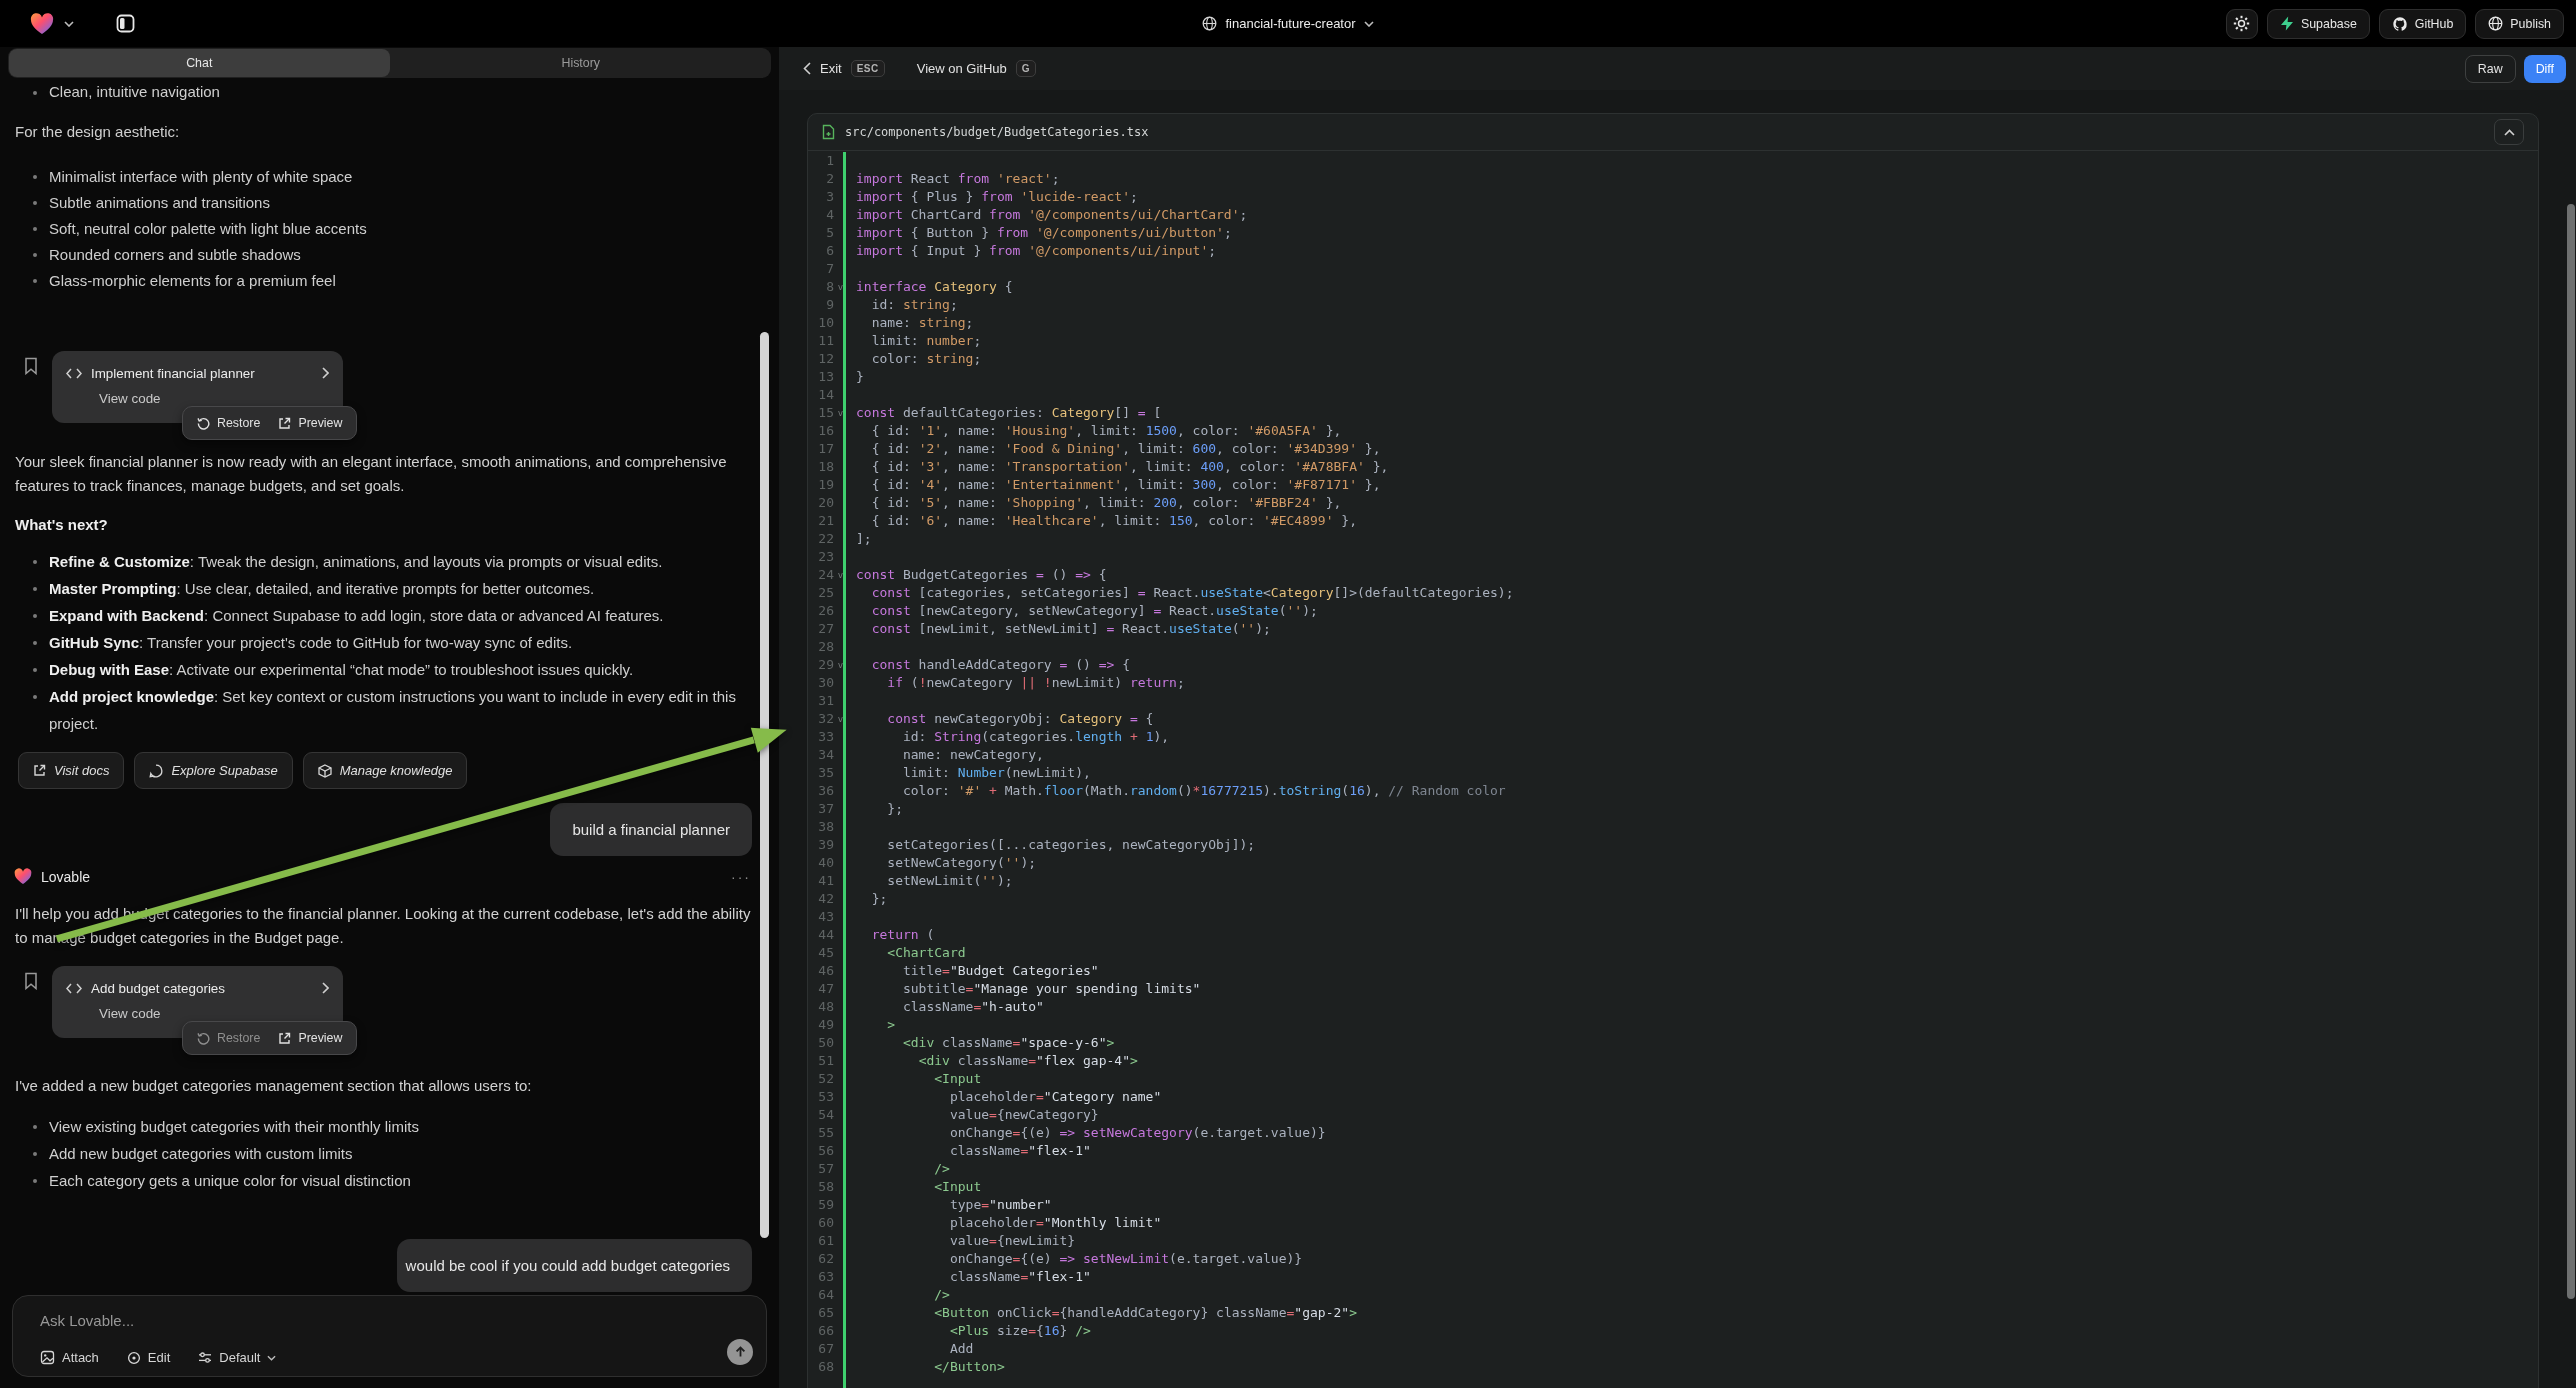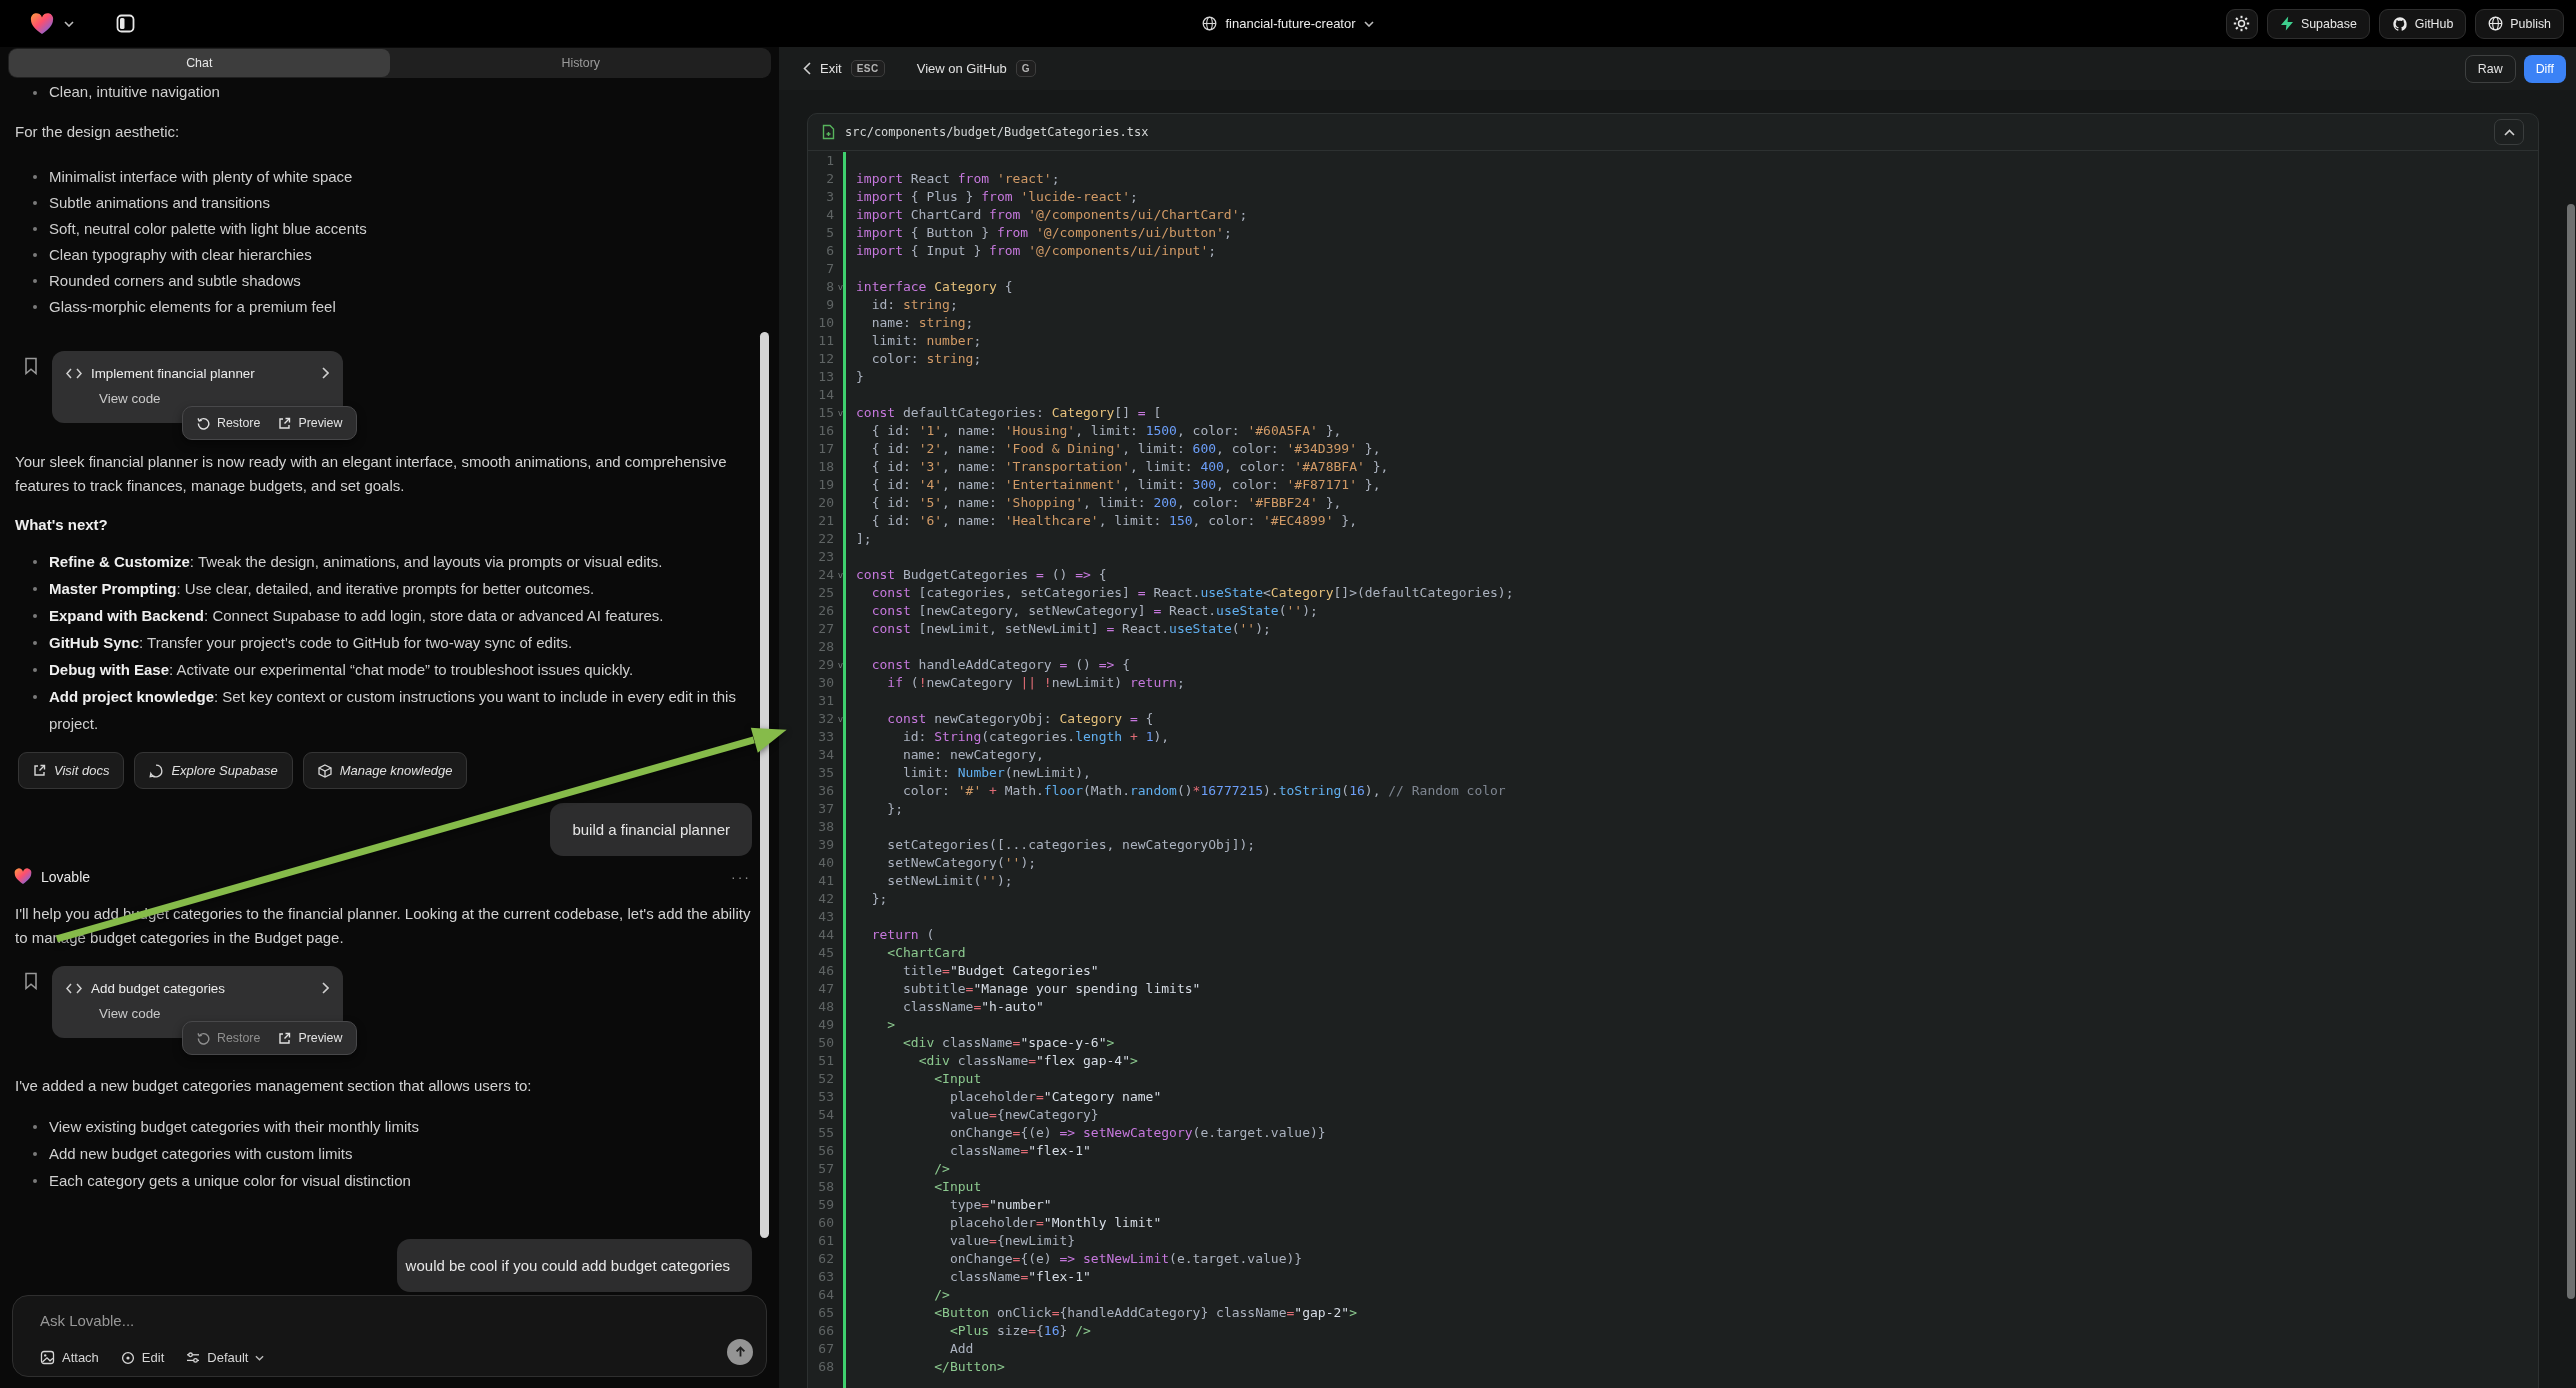--- a/index.html
+++ b/index.html
@@ -42,21 +42,21 @@
   .actbtn{display:flex;align-items:center;gap:8px;height:37px;padding:0 14px;background:#1b1b1b;border:1px solid #353535;border-radius:9px;font-size:13px;color:#e0e0e0;cursor:pointer;white-space:nowrap;}
 
   .bubble{position:absolute;right:27px;background:#2d2d2e;border-radius:13px;padding:18px 22px;font-size:15px;color:#e6e6e6;white-space:nowrap;}
 
   .lovable-row{position:absolute;left:14px;top:821px;width:737px;display:flex;align-items:center;gap:9px;}
   .lovable-name{font-size:14px;color:#e9e9e9;}
   .more-dots{margin-left:auto;color:#8b8b8b;font-size:14px;letter-spacing:2px;cursor:pointer;}
 
   .composer{position:absolute;left:12px;top:1248px;width:755px;height:82px;background:#151515;border:1px solid #2f2f2f;border-radius:16px;}
   .composer .ph{position:absolute;left:27px;top:16px;font-size:15px;color:#979797;}
-  .composer-row{position:absolute;left:27px;bottom:11px;display:flex;align-items:center;gap:22px;}
+  .composer-row{position:absolute;left:27px;bottom:11px;display:flex;align-items:center;gap:28px;}
   .c-item{display:flex;align-items:center;gap:7px;font-size:13px;color:#d6d6d6;cursor:pointer;}
   .send{position:absolute;right:13px;bottom:11px;width:26px;height:26px;border-radius:50%;background:#949494;display:flex;align-items:center;justify-content:center;cursor:pointer;}
 
   .chat-scrollbar{position:absolute;left:760px;top:285px;width:9px;height:906px;background:#d5d5d5;border-radius:5px;}
 
   
   .codepanel{position:absolute;left:779px;top:47px;width:1797px;height:1341px;background:#161818;}
   .cp-header{position:absolute;left:0;top:0;width:1797px;height:43px;background:#1a1c1c;display:flex;align-items:center;}
   .cp-left{display:flex;align-items:center;gap:9px;margin-left:24px;color:#e2e2e2;font-size:13px;}
   .badge{display:inline-flex;align-items:center;justify-content:center;min-width:16px;height:17px;padding:0 5px;border:1px solid #3d3d3d;border-radius:5px;background:#1f1f1f;color:#b3b3b3;font-size:10px;font-weight:bold;letter-spacing:0.5px;}
@@ -200,24 +200,20 @@
           <span class="dot"></span>
           <span>Minimalist interface with plenty of white space</span>
         </div>
       <div class="dotli">
           <span class="dot"></span>
           <span>Subtle animations and transitions</span>
         </div>
       <div class="dotli">
           <span class="dot"></span>
           <span>Soft, neutral color palette with light blue accents</span>
-        </div>
-      <div class="dotli">
-          <span class="dot"></span>
-          <span>Clean typography with clear hierarchies</span>
         </div>
       <div class="dotli">
           <span class="dot"></span>
           <span>Rounded corners and subtle shadows</span>
         </div>
       <div class="dotli">
           <span class="dot"></span>
           <span>Glass-morphic elements for a premium feel</span>
         </div>
     </div>

